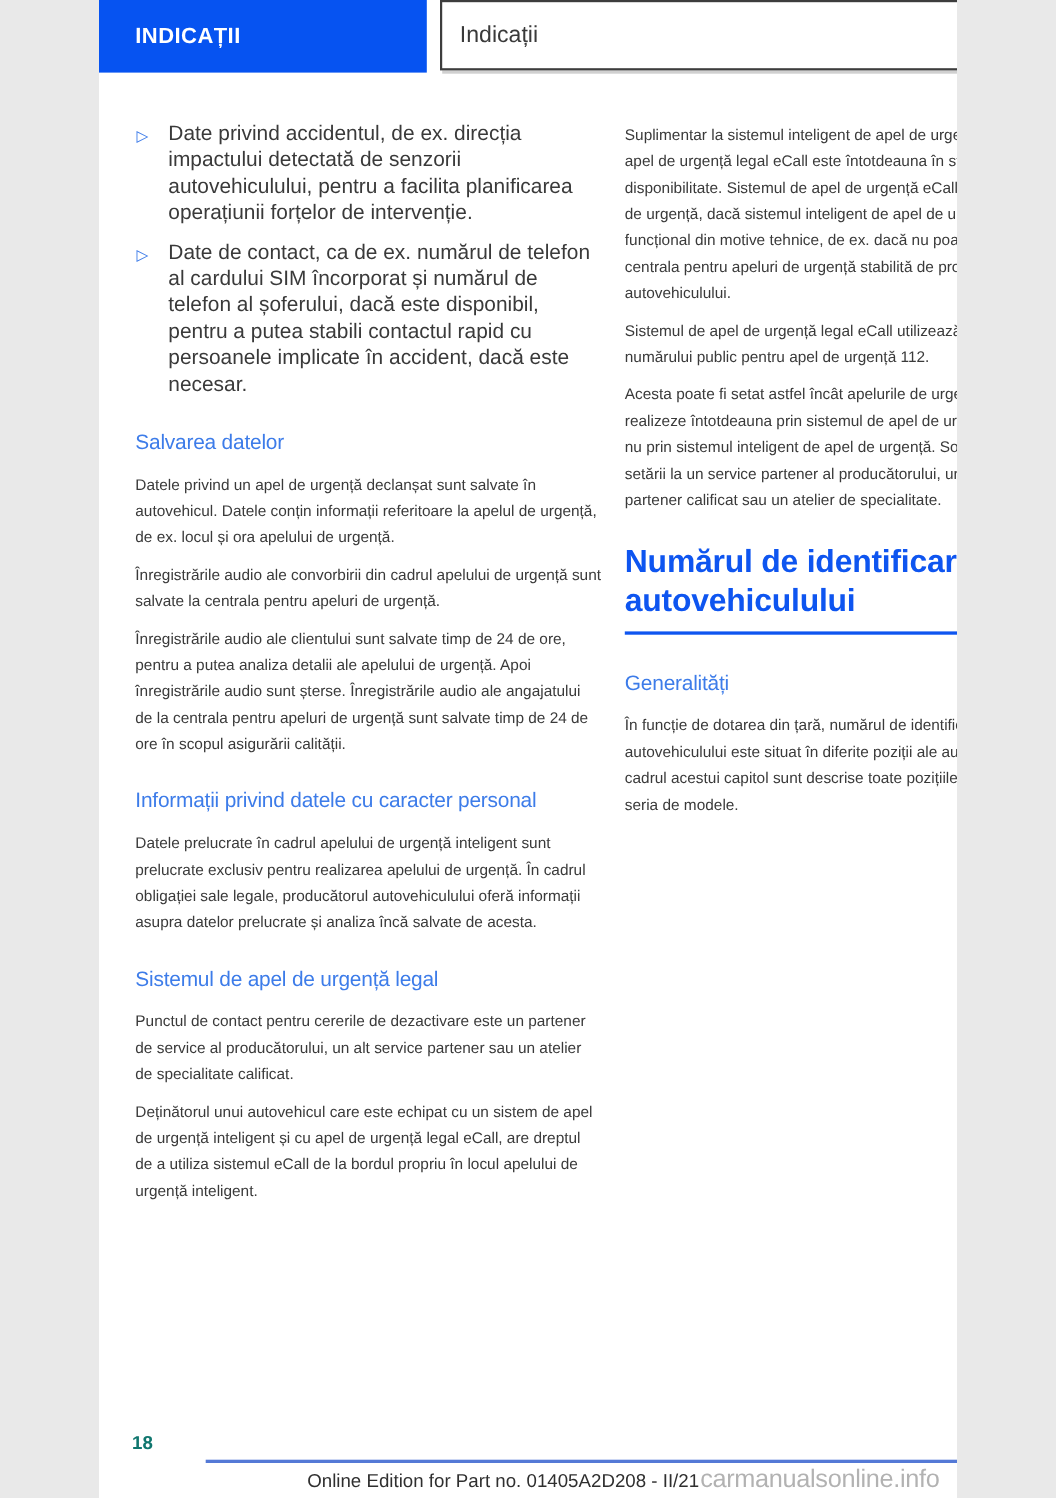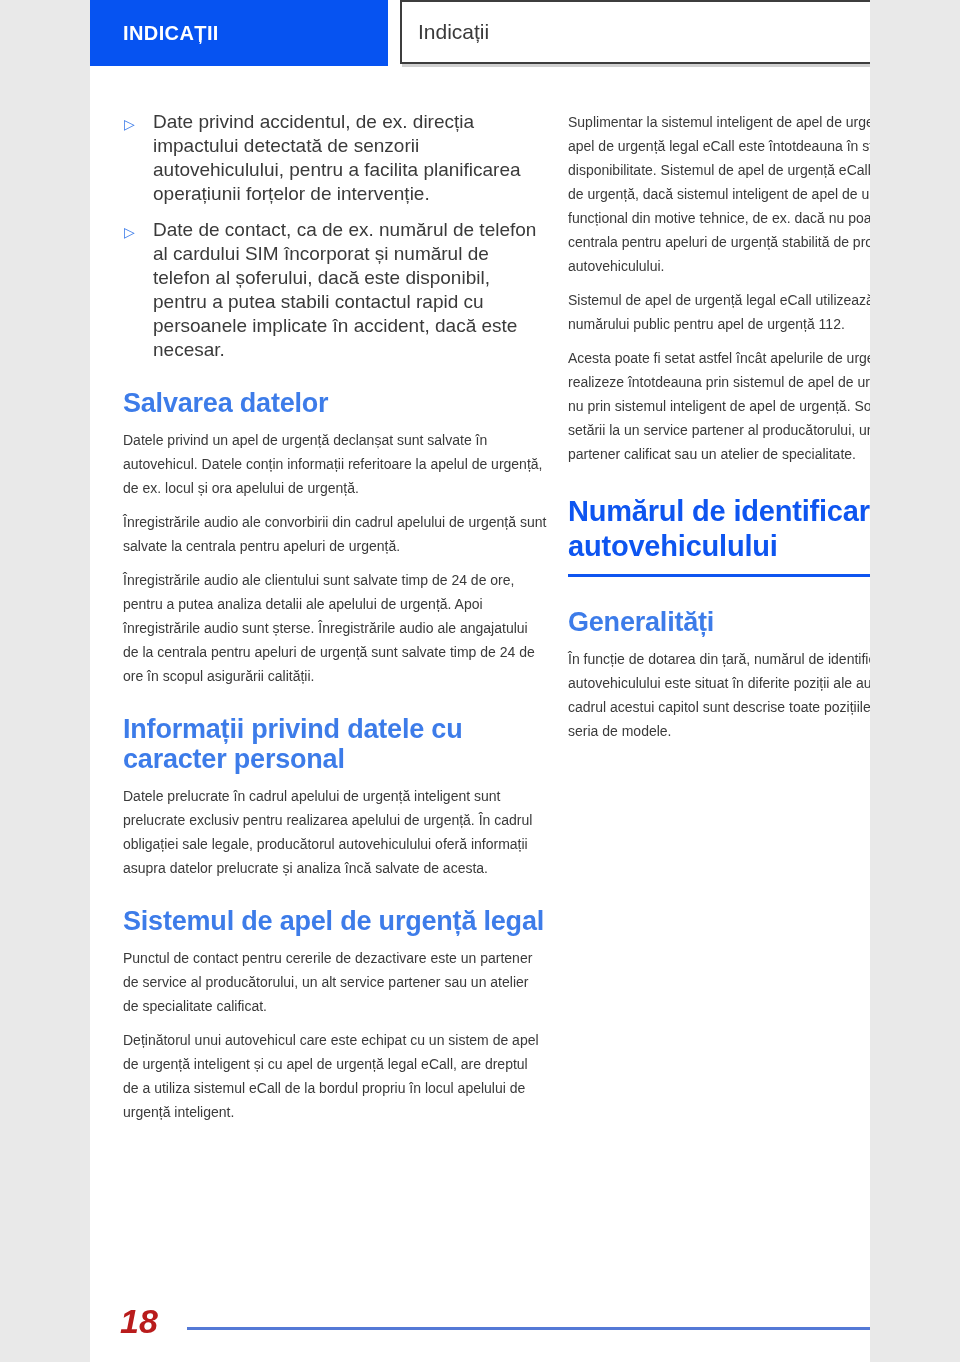--- a/index.html
+++ b/index.html
@@ -32,41 +32,41 @@
   }
   
   .col{position:absolute;top:110px;}
   .col-left{left:33px;width:424px;}
   .col-right{left:478px;width:422px;}
   p{
     margin:0 0 10px;font-size:14px;line-height:24px;
     hyphens:auto;-webkit-hyphens:auto;
   }
   h2{
-    color:var(--heading-blue);font-size:27px;line-height:30px;
-    font-weight:bold;margin:26px 0 10px;letter-spacing:-.2px;
+    color:var(--heading-blue);font-size:19px;line-height:30px;
+    font-weight:normal;margin:26px 0 10px;letter-spacing:-.2px;
   }
   h1{
     color:var(--chapter-blue);font-size:29px;line-height:35px;
     font-weight:bold;margin:28px 0 0;padding-bottom:10px;
     border-bottom:3px solid var(--chapter-blue);letter-spacing:-.2px;
   }
   h1 + h2{margin-top:30px;}
   ul.bullets{list-style:none;margin:0;padding:0;}
   ul.bullets li{
     position:relative;padding-left:30px;margin-bottom:12px;
     font-size:19px;line-height:24px;hyphens:auto;-webkit-hyphens:auto;
   }
   ul.bullets li:last-child{margin-bottom:0;}
   .tri{
     position:absolute;left:1px;top:2px;color:var(--heading-blue);
     font-size:14px;font-family:"DejaVu Sans",sans-serif;
   }
   
-  .page-num{position:absolute;left:30px;top:1302px;font-size:34px;font-weight:bold;color:#b91c1c;font-style:italic;}
+  .page-num{position:absolute;left:30px;top:1302px;font-size:17px;font-weight:bold;color:#0f766e;}
   .footer-rule{position:absolute;left:97px;top:1327px;width:797px;height:3px;background:var(--footer-rule);}
   .footer-line{position:absolute;right:16px;top:1331px;white-space:nowrap;}
   .edition{font-size:17px;color:#2f2f2f;}
   .watermark{font-size:23px;color:var(--watermark);letter-spacing:-.3px;margin-left:1px;}
 </style>
 </head>
 <body>
 
 <div class="page">
 
@@ -108,14 +108,17 @@
     <p>Acesta poate fi setat astfel încât apelurile de urgență să se realizeze întotdeauna prin sistemul de apel de urgență legal eCall și nu prin sistemul inteligent de apel de urgență. Solicitați efectuarea setării la un service partener al producătorului, un alt service partener calificat sau un atelier de specialitate.</p>
 
     <h1>Numărul de identificare al autovehiculului</h1>
 
     <h2>Generalități</h2>
     <p>În funcție de dotarea din țară, numărul de identificare al autovehiculului este situat în diferite poziții ale autovehiculului. În cadrul acestui capitol sunt descrise toate pozițiile posibile pentru seria de modele.</p>
   </section>
 
   <div class="page-num">18</div>
   <div class="footer-rule"></div>
+  <div class="footer-line">
+    <span class="edition">Online Edition for Part no. 01405A2D208 - II/21</span><span class="watermark">carmanualsonline.info</span>
+  </div>
 
 </div>
 
 </body></html>

